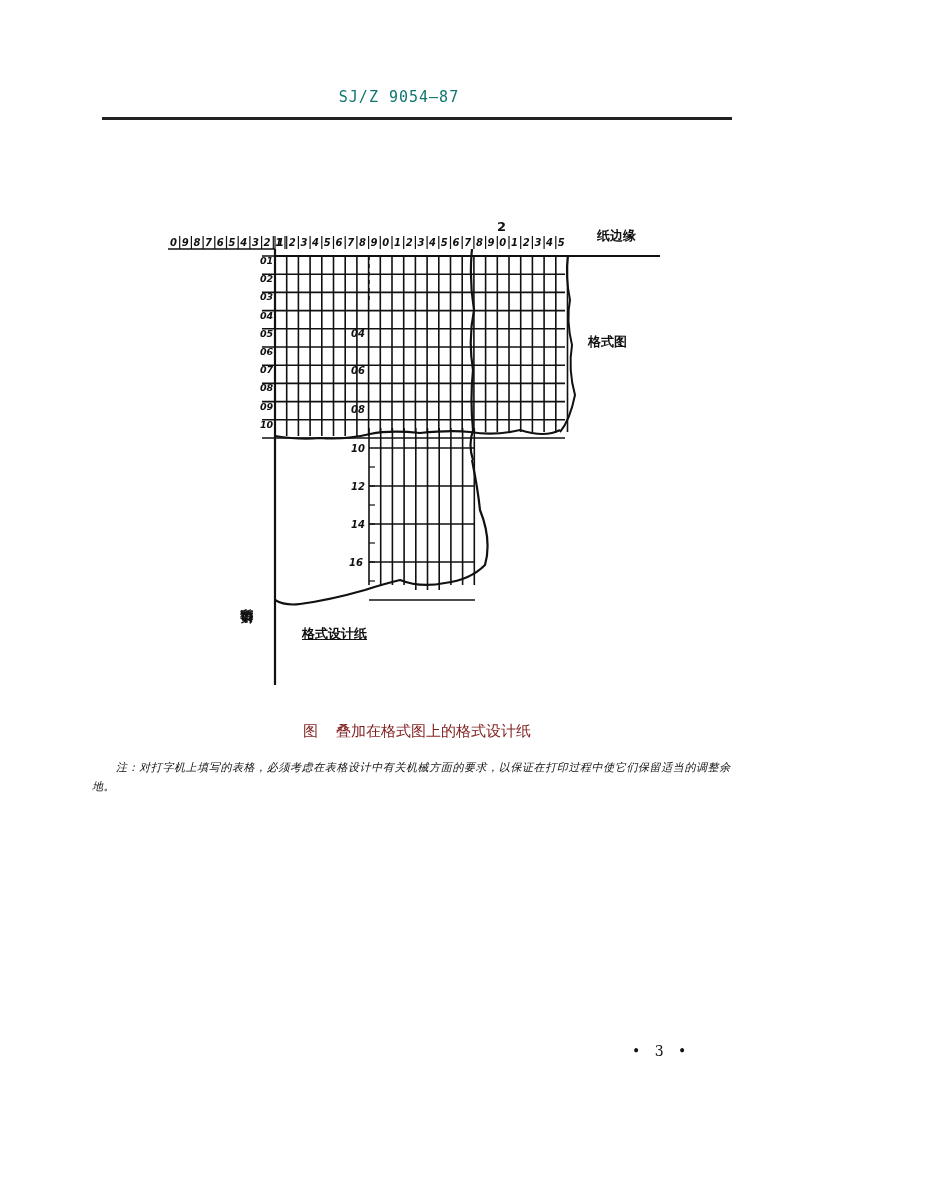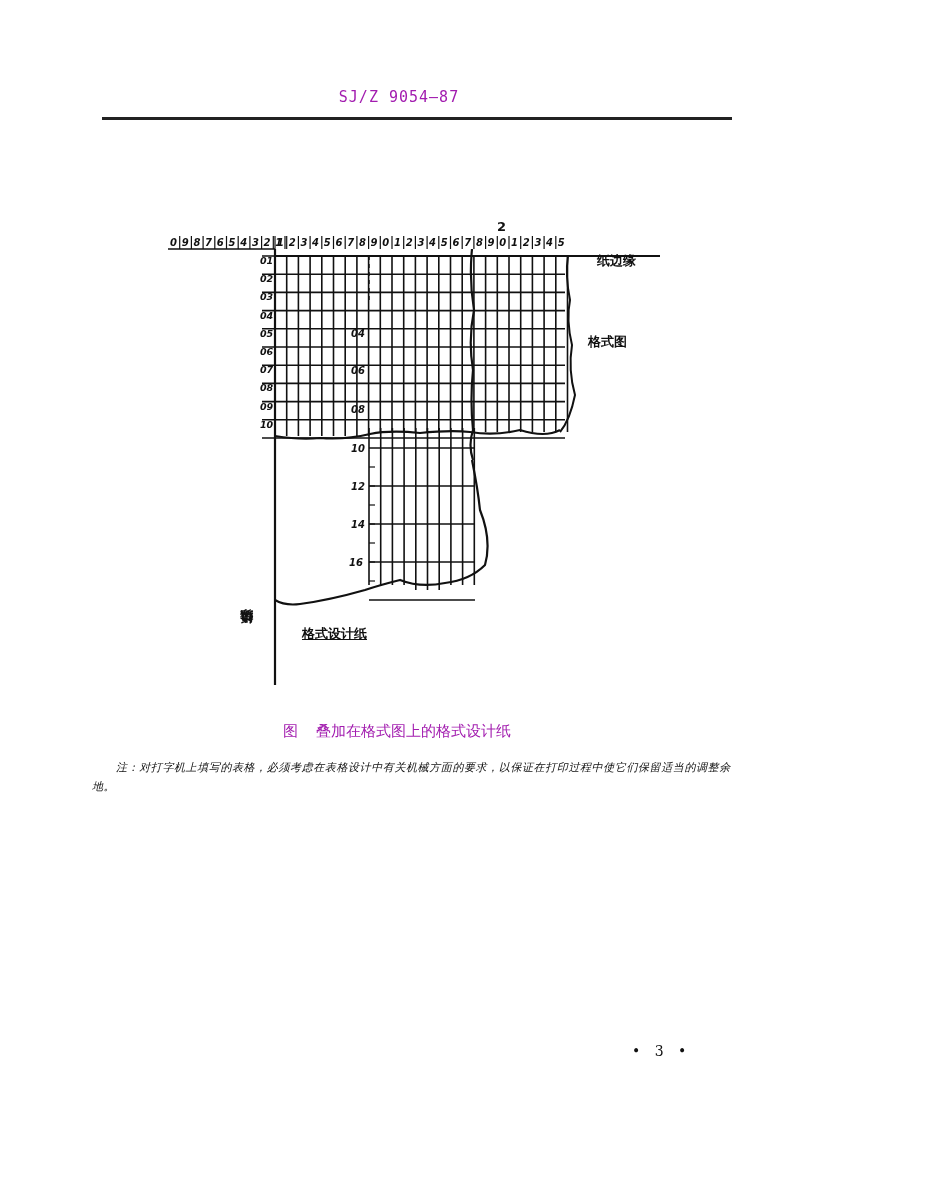--- a/index.html
+++ b/index.html
@@ -1,37 +1,37 @@
 <!DOCTYPE html>
 <html><head>
   <meta charset="utf-8">
   <style>
     html, body { margin: 0; padding: 0; background: #ffffff; }
     body { width: 950px; height: 1195px; position: relative; overflow: hidden; color: #111; }
     .header-code {
       position: absolute; left: 0; width: 798px; top: 88px; text-align: center;
-      font-family: "DejaVu Sans Mono", monospace; font-size: 15px; letter-spacing: 1px; color: #a21caf;
+      font-family: "DejaVu Sans Mono", monospace; font-size: 15px; letter-spacing: 1px; color: #0f766e;
     }
     .header-rule {
       position: absolute; left: 102px; top: 117px; width: 630px; height: 3px; background: #222;
     }
     .figure { position: absolute; left: 0; top: 0; width: 950px; height: 700px; }
     .label {
       position: absolute; font-family: "DejaVu Sans", sans-serif; font-weight: bold; color: #111;
     }
-    .label-edge-top { left: 597px; top: 227px; font-size: 13px; margin-top: 25px; }
+    .label-edge-top { left: 597px; top: 227px; font-size: 13px; }
     .label-format-figure { left: 588px; top: 333px; font-size: 13px; text-align: right; }
     .label-design-paper { left: 302px; top: 625px; font-size: 13px; text-decoration: underline; }
     .label-edge-left {
       left: 238px; top: 634px; font-size: 13px; writing-mode: vertical-rl; transform: rotate(180deg);
     }
     .label-top-2 { left: 497px; top: 219px; font-size: 13px; }
     .caption {
       position: absolute; left: 0; width: 794px; top: 722px; text-align: center;
-      font-family: "DejaVu Serif", serif; font-size: 15px; color: #a21caf;
+      font-family: "DejaVu Serif", serif; font-size: 15px; color: #7f1d1d; padding-left: 20px;
     }
     .caption .fig { margin-right: 18px; }
     .note {
       position: absolute; left: 92px; top: 758px; width: 640px;
       font-family: "DejaVu Sans", sans-serif; font-size: 11px; line-height: 19px; color: #111;
       text-indent: 24px; letter-spacing: 0.6px; font-style: italic;
     }
     .page-num {
       position: absolute; left: 632px; top: 1043px;
       font-family: "DejaVu Serif", serif; font-size: 14px; color: #111; word-spacing: 10px;

